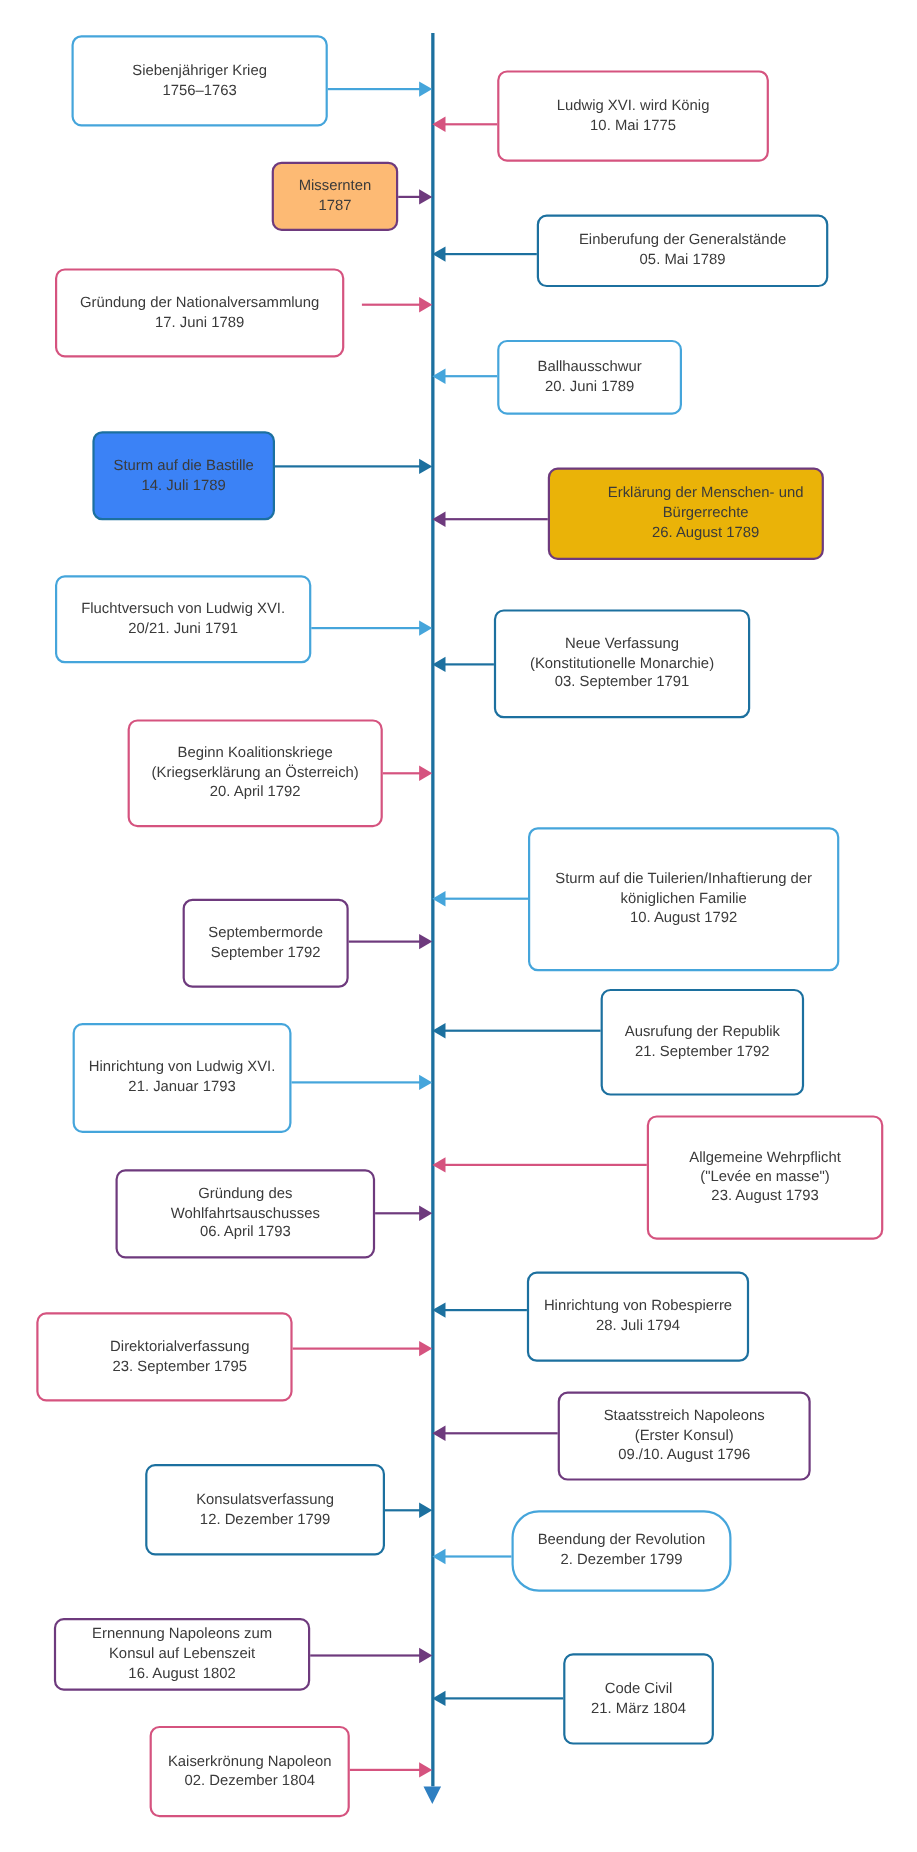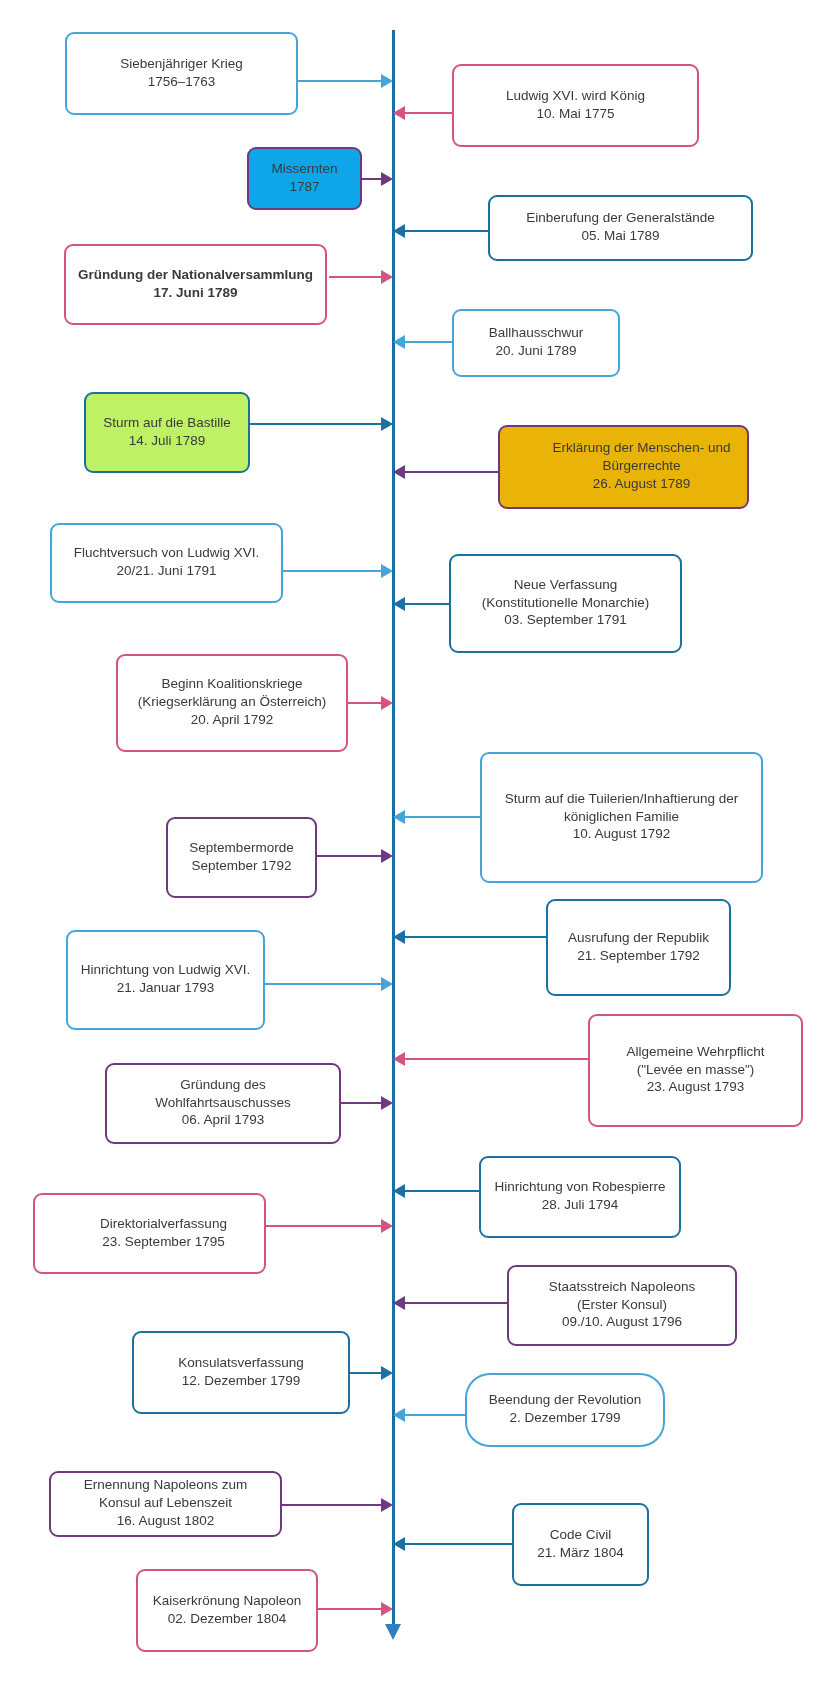--- a/index.html
+++ b/index.html
@@ -76,53 +76,53 @@
     <div class="arrow-shaft" style="top: 111.75px; background: rgb(213, 83, 127); left: 403px; width: 49px;"></div>
     <div class="arrow-head" style="top: 106px; left: 393px; border-right: 12px solid rgb(213, 83, 127);"></div>
     <div class="event-box" style="left: 452px; top: 64px; width: 247px; height: 83px; border-color: rgb(213, 83, 127); background: rgb(255, 255, 255);">
         <div class="event-line">Ludwig XVI. wird König</div>
         <div class="event-line">10. Mai 1775</div>
       </div>
   </div>
     <div>
     <div class="arrow-shaft" style="top: 177.75px; background: rgb(110, 58, 125); left: 362px; width: 21px;"></div>
     <div class="arrow-head" style="top: 172px; left: 381px; border-left: 12px solid rgb(110, 58, 125);"></div>
-    <div class="event-box" style="left: 247px; top: 147px; width: 115px; height: 63px; border-color: rgb(110, 58, 125); background: #0ea5e9;">
+    <div class="event-box" style="left: 247px; top: 147px; width: 115px; height: 63px; border-color: rgb(110, 58, 125); background: #fdba74;">
         <div class="event-line">Missernten</div>
         <div class="event-line">1787</div>
       </div>
   </div>
     <div>
     <div class="arrow-shaft" style="top: 229.75px; background: rgb(28, 112, 159); left: 403px; width: 85px;"></div>
     <div class="arrow-head" style="top: 224px; left: 393px; border-right: 12px solid rgb(28, 112, 159);"></div>
     <div class="event-box" style="left: 488px; top: 195px; width: 265px; height: 66px; border-color: rgb(28, 112, 159); background: rgb(255, 255, 255);">
         <div class="event-line">Einberufung der Generalstände</div>
         <div class="event-line">05. Mai 1789</div>
       </div>
   </div>
     <div>
     <div class="arrow-shaft" style="top: 275.75px; background: rgb(213, 83, 127); left: 329px; width: 54px;"></div>
     <div class="arrow-head" style="top: 270px; left: 381px; border-left: 12px solid rgb(213, 83, 127);"></div>
-    <div class="event-box" style="left: 64px; top: 244px; width: 263px; height: 81px; border-color: rgb(213, 83, 127); background: rgb(255, 255, 255); font-weight: bold;">
+    <div class="event-box" style="left: 50px; top: 244px; width: 263px; height: 81px; border-color: rgb(213, 83, 127); background: rgb(255, 255, 255);">
         <div class="event-line">Gründung der Nationalversammlung</div>
         <div class="event-line">17. Juni 1789</div>
       </div>
   </div>
     <div>
     <div class="arrow-shaft" style="top: 340.75px; background: rgb(69, 165, 219); left: 403px; width: 49px;"></div>
     <div class="arrow-head" style="top: 335px; left: 393px; border-right: 12px solid rgb(69, 165, 219);"></div>
     <div class="event-box" style="left: 452px; top: 309px; width: 168px; height: 68px; border-color: rgb(69, 165, 219); background: rgb(255, 255, 255);">
         <div class="event-line">Ballhausschwur</div>
         <div class="event-line">20. Juni 1789</div>
       </div>
   </div>
     <div>
     <div class="arrow-shaft" style="top: 422.75px; background: rgb(28, 112, 159); left: 250px; width: 133px;"></div>
     <div class="arrow-head" style="top: 417px; left: 381px; border-left: 12px solid rgb(28, 112, 159);"></div>
-    <div class="event-box" style="left: 84px; top: 392px; width: 166px; height: 81px; border-color: rgb(28, 112, 159); background: #bef264;">
+    <div class="event-box" style="left: 84px; top: 392px; width: 166px; height: 81px; border-color: rgb(28, 112, 159); background: #3b82f6;">
         <div class="event-line">Sturm auf die Bastille</div>
         <div class="event-line">14. Juli 1789</div>
       </div>
   </div>
     <div>
     <div class="arrow-shaft" style="top: 470.75px; background: rgb(110, 58, 125); left: 403px; width: 95px;"></div>
     <div class="arrow-head" style="top: 465px; left: 393px; border-right: 12px solid rgb(110, 58, 125);"></div>
     <div class="event-box" style="left: 498px; top: 425px; width: 251px; height: 84px; border-color: rgb(110, 58, 125); background: #eab308; padding-left: 40px;">
         <div class="event-line">Erklärung der Menschen- und</div>
         <div class="event-line">Bürgerrechte</div>

